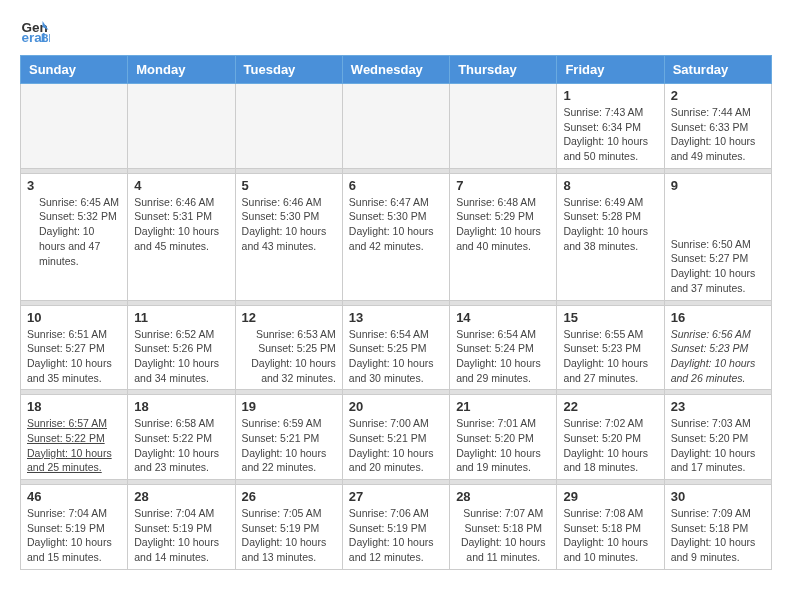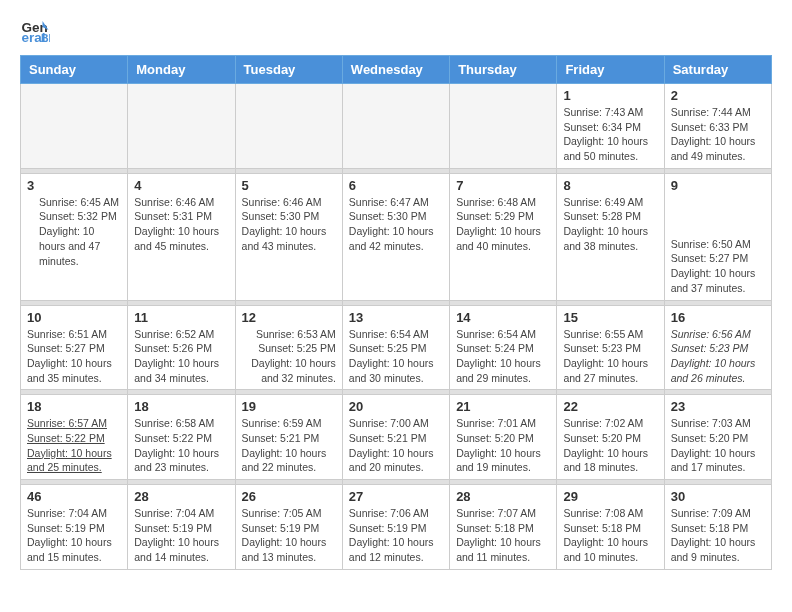--- a/index.html
+++ b/index.html
@@ -262,21 +262,21 @@
 Daylight: 10 hours and 13 minutes.</div>
           </td>
           <td>
             <div class="day-number">27</div>
             <div class="day-info" style="white-space: pre-line;">Sunrise: 7:06 AM
 Sunset: 5:19 PM
 Daylight: 10 hours and 12 minutes.</div>
           </td>
           <td>
             <div class="day-number">28</div>
-            <div class="day-info" style="white-space: pre-line;">Sunrise: 7:07 AM
+            <div class="day-info" style="white-space: pre-line; text-align: center;">Sunrise: 7:07 AM
 Sunset: 5:18 PM
 Daylight: 10 hours and 11 minutes.</div>
           </td>
           <td>
             <div class="day-number">29</div>
             <div class="day-info" style="white-space: pre-line;">Sunrise: 7:08 AM
 Sunset: 5:18 PM
 Daylight: 10 hours and 10 minutes.</div>
           </td>
           <td>

